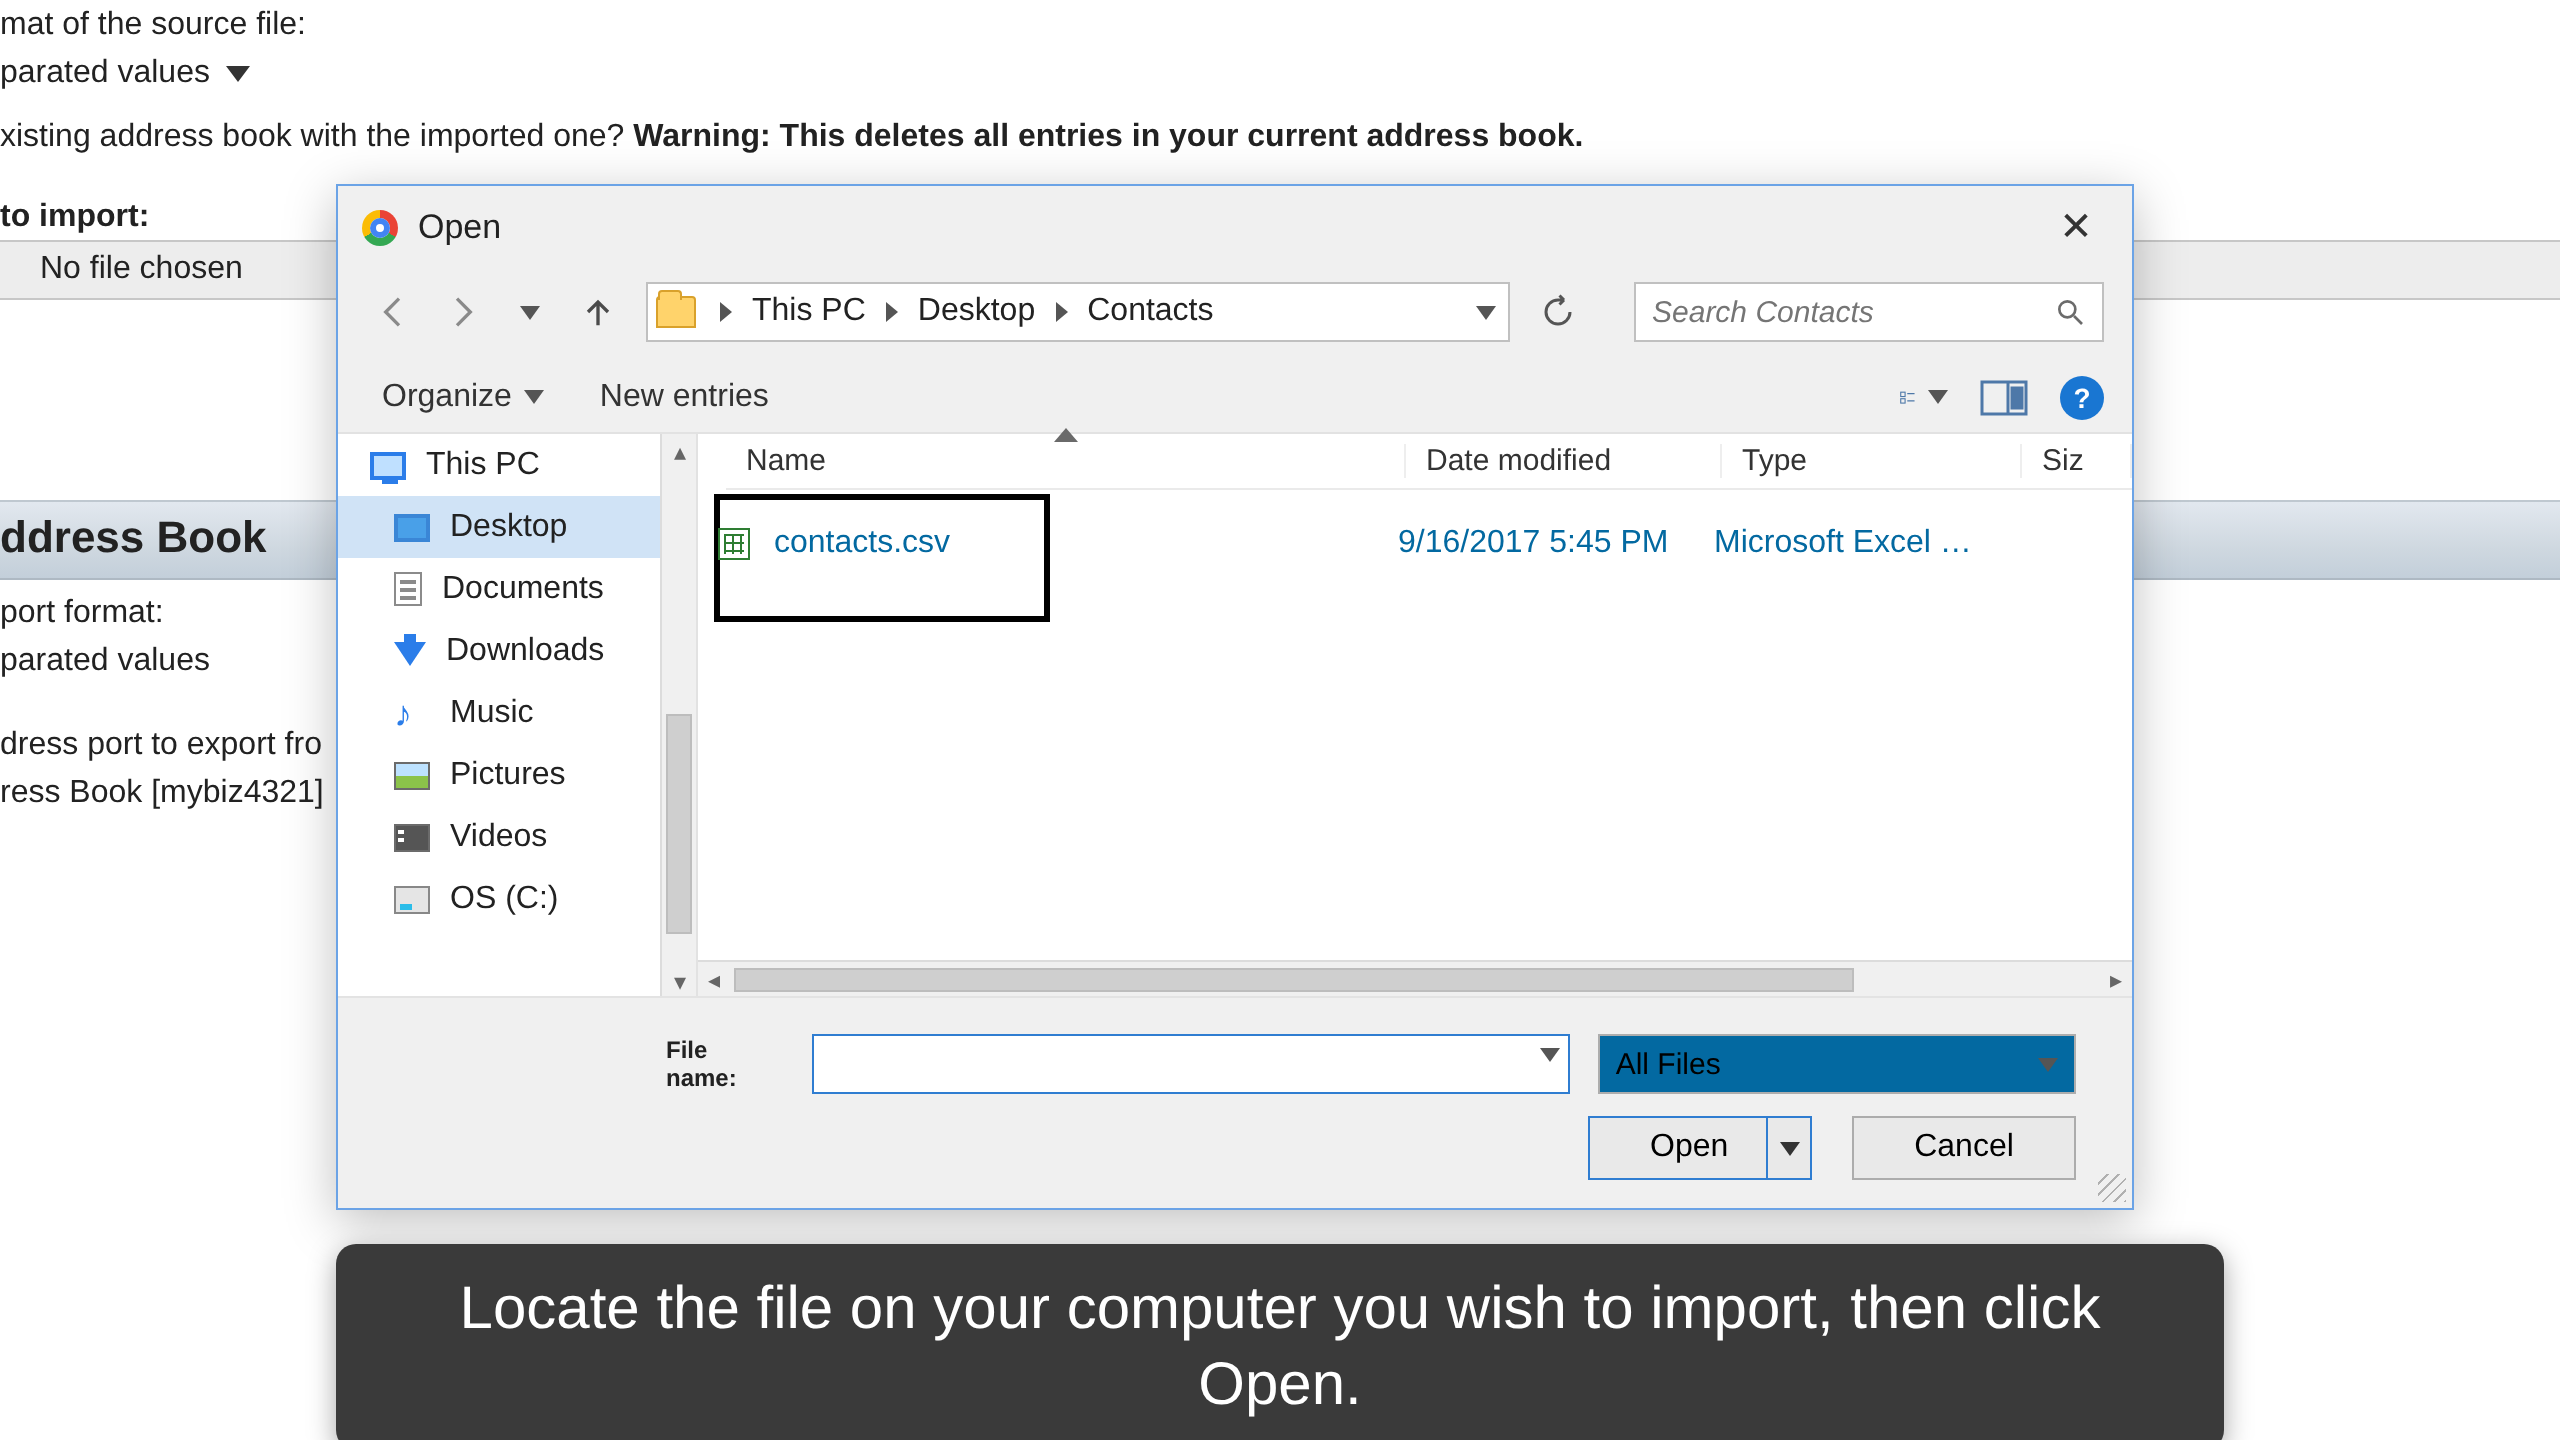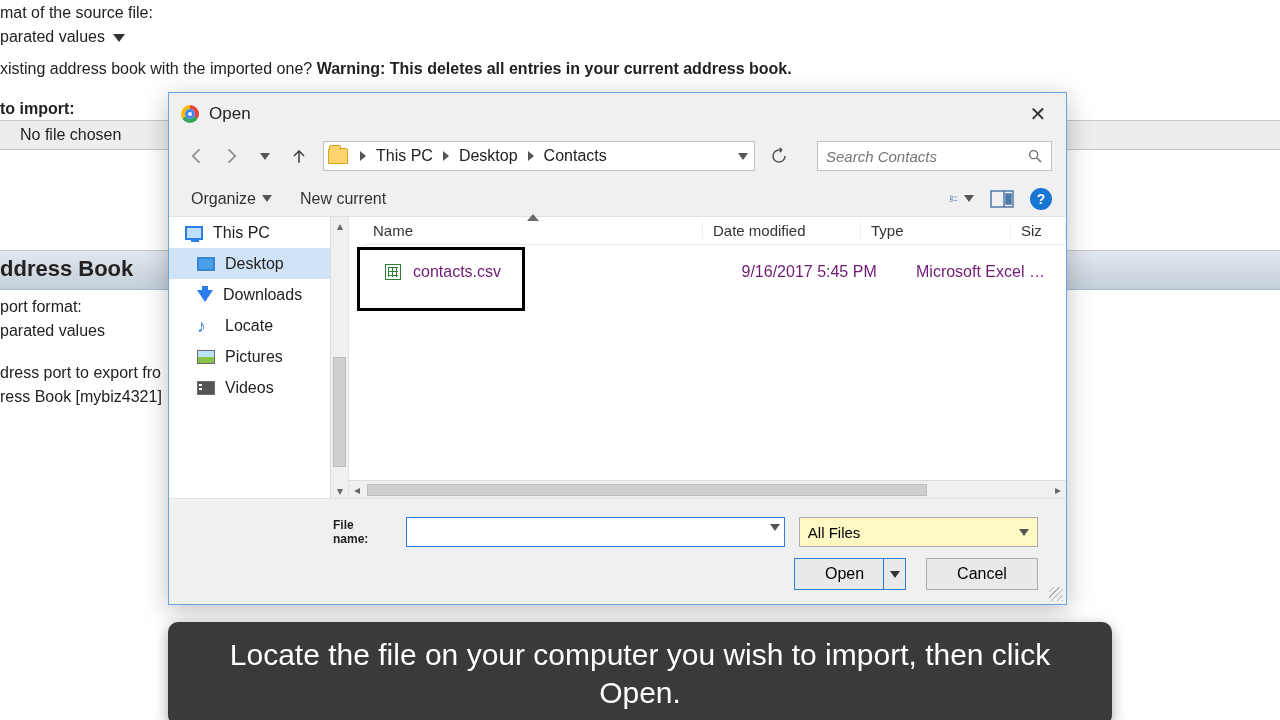--- a/index.html
+++ b/index.html
@@ -69,40 +69,40 @@
 
 .file-area { position:absolute; top:124px; left:180px; right:0; bottom:106px; background:#fff; }
 .col-headers { position:absolute; top:0; left:14px; right:0; height:28px; display:flex; align-items:center; font-size:15px; color:#333; border-bottom:1px solid #eaeaea; }
 .col { padding: 0 10px; border-right:1px solid #eee; }
 .col.name { width: 340px; position:relative; }
 .col.date { width: 158px; }
 .col.type { width: 150px; }
 .col.size { flex:1; }
 .sort-caret { position:absolute; top:-8px; left:50%; transform:translateX(-50%); width:0;height:0; border-left:6px solid transparent; border-right:6px solid transparent; border-bottom:7px solid #6a6a6a; }
 
-.file-row { position:absolute; top: 40px; left: 26px; right: 10px; height:30px; display:flex; align-items:center; font-size:16px; color:#701a75;justify-content:space-between; }
+.file-row { position:absolute; top: 40px; left: 0; right: 10px; height:30px; display:flex; align-items:center; font-size:16px; color:#0369a1; }
 .cell { padding: 0 10px; }
 .cell.name { width: 340px; display:flex; align-items:center; gap:10px; }
 .cell.date { width: 158px; }
 .cell.type { width: 150px; white-space:nowrap; overflow:hidden; text-overflow: ellipsis; }
 .csv-ic { width:18px; height:16px; position:relative; }
 .csv-ic .sheet { width:16px; height:16px; border:1px solid #2e7d32; background:#fff; position:absolute; left:0; top:0; }
 .csv-ic .sheet::after { content:""; position:absolute; top:2px; left:2px; width:10px; height:10px; background: repeating-linear-gradient(#2e7d32 0 1px, transparent 1px 4px), repeating-linear-gradient(90deg,#2e7d32 0 1px, transparent 1px 4px); }
 .highlight-frame { position:absolute; top: 30px; left: 8px; width: 168px; height: 64px; border:3px solid #000; background: rgba(255,255,255,0); }
 
 .hscroll { position:absolute; left:0; right:0; bottom:0; height:18px; background:#f0f0f0; border-top:1px solid #dcdcdc; display:flex; align-items:center; }
 .hscroll .harrow { width:16px; text-align:center; color:#666; font-size:12px; }
 .hscroll .hthumb { width: 560px; height:12px; background:#cfcfcf; border:1px solid #bdbdbd; margin-left:2px; }
 
 .footer { position:absolute; left:0; right:0; bottom:0; height:106px; background:#f0f0f0; border-top:1px solid #e3e3e3; }
 .filename-row { position:absolute; top: 18px; left: 164px; right: 28px; display:flex; align-items:center; gap:14px; }
 .fn-label { font-size:12px; color:#222;font-weight:bold; }
 .fn-input { width: 384px; height:30px; border:1px solid #2f7dd1; background:#fff; position:relative; }
 .fn-input .dd { position:absolute; right:4px; top:6px; }
-.type-select { width: 242px; height:30px; border:1px solid #adadad; background:#fef9c3; display:flex; align-items:center; padding:0 8px; justify-content:space-between; font-size:15px; }
+.type-select { width: 242px; height:30px; border:1px solid #adadad; background:#0369a1; display:flex; align-items:center; padding:0 8px; justify-content:space-between; font-size:15px; }
 .btn-row { position:absolute; bottom: 14px; right: 28px; display:flex; gap:20px; }
 .dlg-btn { height:32px; border:1px solid #acacac; background:#e9e9e9; font-size:16px; display:flex; align-items:center; min-width: 112px; justify-content:center; }
 .open-btn { border:1px solid #2f7dd1; width: 110px; position:relative; justify-content:flex-start; padding-left: 30px; }
 .open-btn .split { position:absolute; right:0; top:0; bottom:0; width:22px; border-left:1px solid #2f7dd1; display:flex; align-items:center; justify-content:center; }
 .resize-grip { position:absolute; right:3px; bottom:3px; width:14px; height:14px; background: repeating-linear-gradient(135deg, transparent 0 3px, #b0b0b0 3px 4px); }
 
 .caption-bar { position:absolute; left:168px; top: 622px; width: 944px; background:#3a3a3a; color:#fff; border-radius:10px; padding: 14px 28px; font-size: 30px; text-align:center; line-height:1.25; box-shadow: 0 4px 14px rgba(0,0,0,0.35); }
 </style>
 </head>
 <body>
@@ -184,21 +184,21 @@
           <path d="M15 15 L21 21"></path>
         </svg>
     </div>
   </div>
 
   <div class="toolbar">
     <div class="tb-organize">
       <span>Organize</span>
       <div class="caret"></div>
     </div>
-    <div>New current</div>
+    <div>New entries</div>
     <div class="tb-right">
       <div class="view-ic">
         <svg width="22" height="18" viewBox="0 0 22 18" fill="none" stroke="#4e78a8" stroke-width="1.5">
             <rect x="1" y="1" width="6" height="6"></rect>
             <rect x="1" y="10" width="6" height="6"></rect>
             <path d="M10 3 H20 M10 13 H20"></path>
           </svg>
         <div class="caret" style="margin-left:6px;"></div>
       </div>
       <div class="pane-ic">
@@ -217,34 +217,42 @@
   <div class="folder-tree">
     <div class="tree-item root">
         <span class="ic ic-monitor"></span>
         <span>This PC</span>
       </div>
     <div class="tree-item selected">
         <span class="ic ic-desktop"></span>
         <span>Desktop</span>
       </div>
     <div class="tree-item">
+        <span class="ic ic-docs"></span>
+        <span>Documents</span>
+      </div>
+    <div class="tree-item">
         <span class="ic ic-downloads"></span>
         <span>Downloads</span>
       </div>
     <div class="tree-item">
         <span class="ic ic-music">♪</span>
-        <span>Locate</span>
+        <span>Music</span>
       </div>
     <div class="tree-item">
         <span class="ic ic-pictures"></span>
         <span>Pictures</span>
       </div>
     <div class="tree-item">
         <span class="ic ic-videos"></span>
         <span>Videos</span>
+      </div>
+    <div class="tree-item">
+        <span class="ic ic-osdisk"></span>
+        <span>OS (C:)</span>
       </div>
     <div class="tree-scroll">
       <div class="arrow-up">▴</div>
       <div class="thumb"></div>
       <div class="arrow-down">▾</div>
     </div>
   </div>
 
   <div class="file-area">
     <div class="col-headers">

